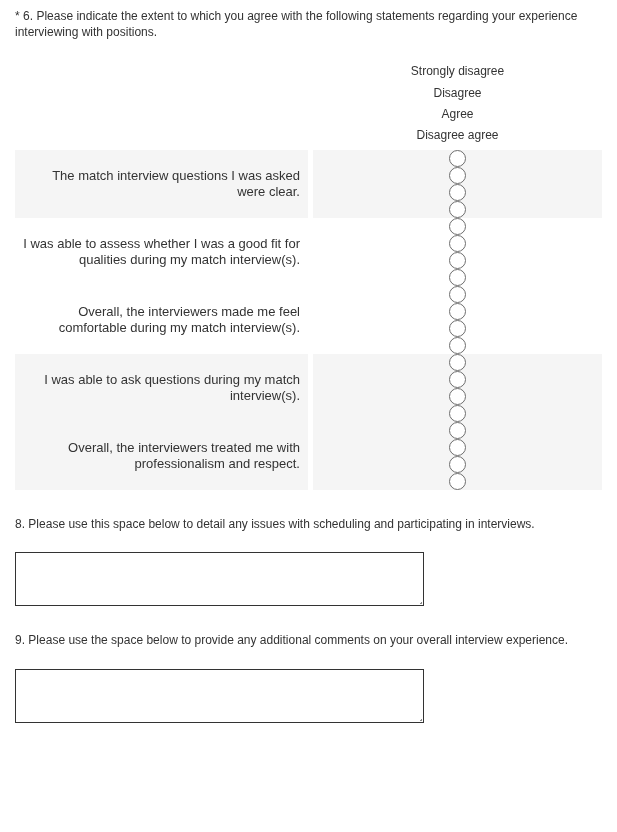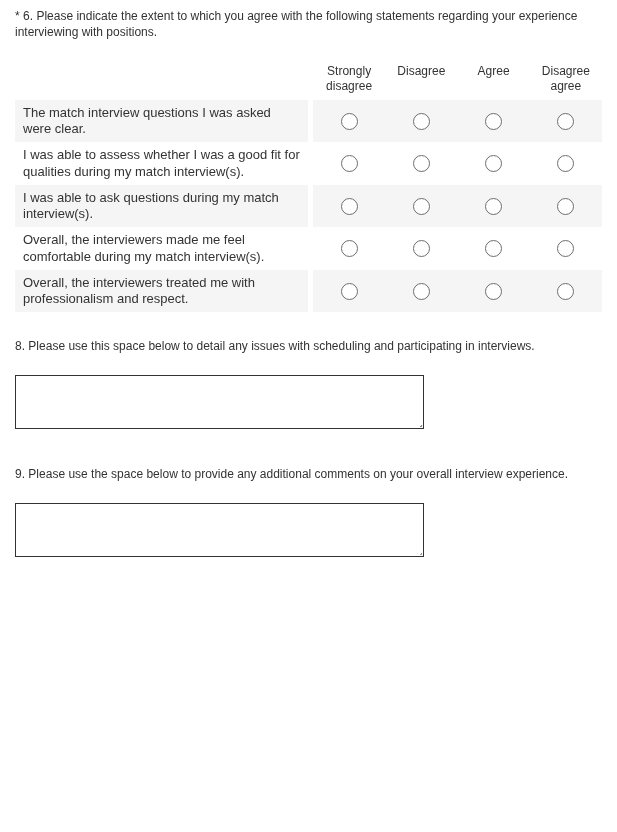--- a/index.html
+++ b/index.html
@@ -16,21 +16,21 @@
     font-size: 12px;
     line-height: 1.3;
     color: #333333;
   }
   .q-bold { font-weight: bold; }
 
   
   .matrix { margin-top: 24px; }
   .m-header { display: flex; align-items: flex-end; }
   .m-spacer { flex: 0 0 293px; margin-right: 5px; }
-  .m-options { display: flex; width: 289px; }
+  .m-options { display: flex; width: 289px; flex-direction: column; }
   .m-cell { flex: 1 1 0; display: flex; align-items: center; justify-content: center; }
   .m-colhead {
     flex: 1 1 0;
     text-align: center;
     font-size: 12px;
     line-height: 1.2;
     color: #333333;
     padding-bottom: 7px;
   }
   .m-row { display: flex; align-items: stretch; }
@@ -38,20 +38,21 @@
   .m-statement {
     flex: 0 0 293px;
     margin-right: 5px;
     padding: 5px 8px;
     font-size: 13px;
     line-height: 1.25;
     display: flex;
     align-items: center;
     min-height: 40px;
     color: #333333;
+    text-align: right;
   }
   .radio {
     width: 17px; height: 17px;
     border: 1.5px solid #6e6e6e;
     border-radius: 50%;
     background: #ffffff;
     display: inline-block;
     cursor: pointer;
   }
 
@@ -132,39 +133,39 @@
               <span class="radio" role="radio" aria-checked="false"></span>
             </div>
             <div class="m-cell">
               <span class="radio" role="radio" aria-checked="false"></span>
             </div>
             <div class="m-cell">
               <span class="radio" role="radio" aria-checked="false"></span>
             </div>
           </div>
         </div>
+        <div class="m-row">
+          <div class="m-statement">Overall, the interviewers made me feel comfortable during my match interview(s).</div>
+          <div class="m-options">
+            <div class="m-cell">
+              <span class="radio" role="radio" aria-checked="false"></span>
+            </div>
+            <div class="m-cell">
+              <span class="radio" role="radio" aria-checked="false"></span>
+            </div>
+            <div class="m-cell">
+              <span class="radio" role="radio" aria-checked="false"></span>
+            </div>
+            <div class="m-cell">
+              <span class="radio" role="radio" aria-checked="false"></span>
+            </div>
+          </div>
+        </div>
         <div class="m-row stripe">
           <div class="m-statement">I was able to ask questions during my match interview(s).</div>
-          <div class="m-options">
-            <div class="m-cell">
-              <span class="radio" role="radio" aria-checked="false"></span>
-            </div>
-            <div class="m-cell">
-              <span class="radio" role="radio" aria-checked="false"></span>
-            </div>
-            <div class="m-cell">
-              <span class="radio" role="radio" aria-checked="false"></span>
-            </div>
-            <div class="m-cell">
-              <span class="radio" role="radio" aria-checked="false"></span>
-            </div>
-          </div>
-        </div>
-        <div class="m-row">
-          <div class="m-statement">Overall, the interviewers made me feel comfortable during my match interview(s).</div>
           <div class="m-options">
             <div class="m-cell">
               <span class="radio" role="radio" aria-checked="false"></span>
             </div>
             <div class="m-cell">
               <span class="radio" role="radio" aria-checked="false"></span>
             </div>
             <div class="m-cell">
               <span class="radio" role="radio" aria-checked="false"></span>
             </div>
@@ -198,21 +199,21 @@
     <div class="question-label">
       <span>8.</span>
       <span>Please use this space below to detail any issues with scheduling and participating in interviews.</span>
     </div>
     <div class="ta-wrap">
       <textarea class="answer-box" style=""></textarea>
       <div class="resize-grip"></div>
     </div>
   </div>
 
-  <div class="open-q" style="margin-top:38px;">
+  <div class="open-q" style="margin-top:27px;">
     <div class="question-label">
       <span>9.</span>
       <span>Please use the space below to provide any additional comments on your overall interview experience.</span>
     </div>
     <div class="ta-wrap">
       <textarea class="answer-box" style=""></textarea>
       <div class="resize-grip"></div>
     </div>
   </div>
 

